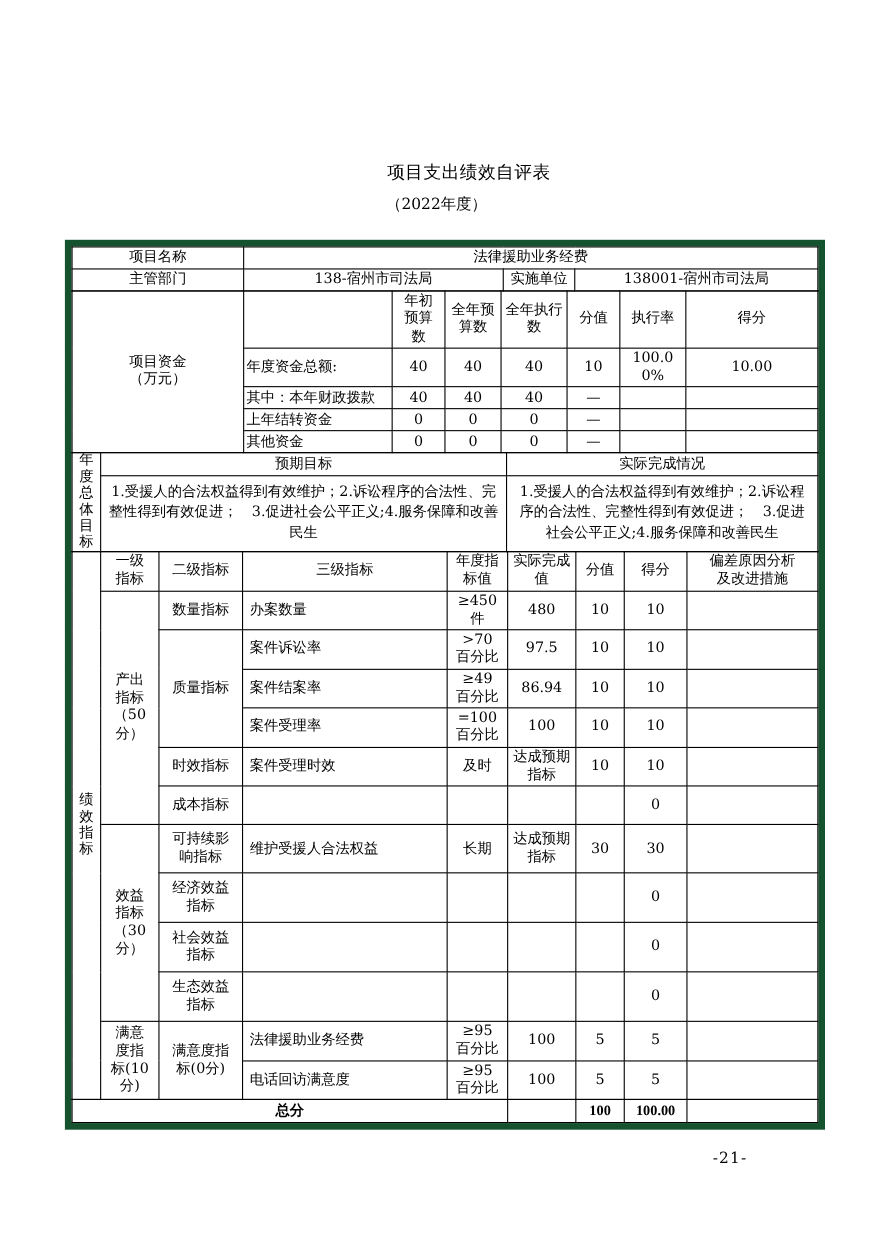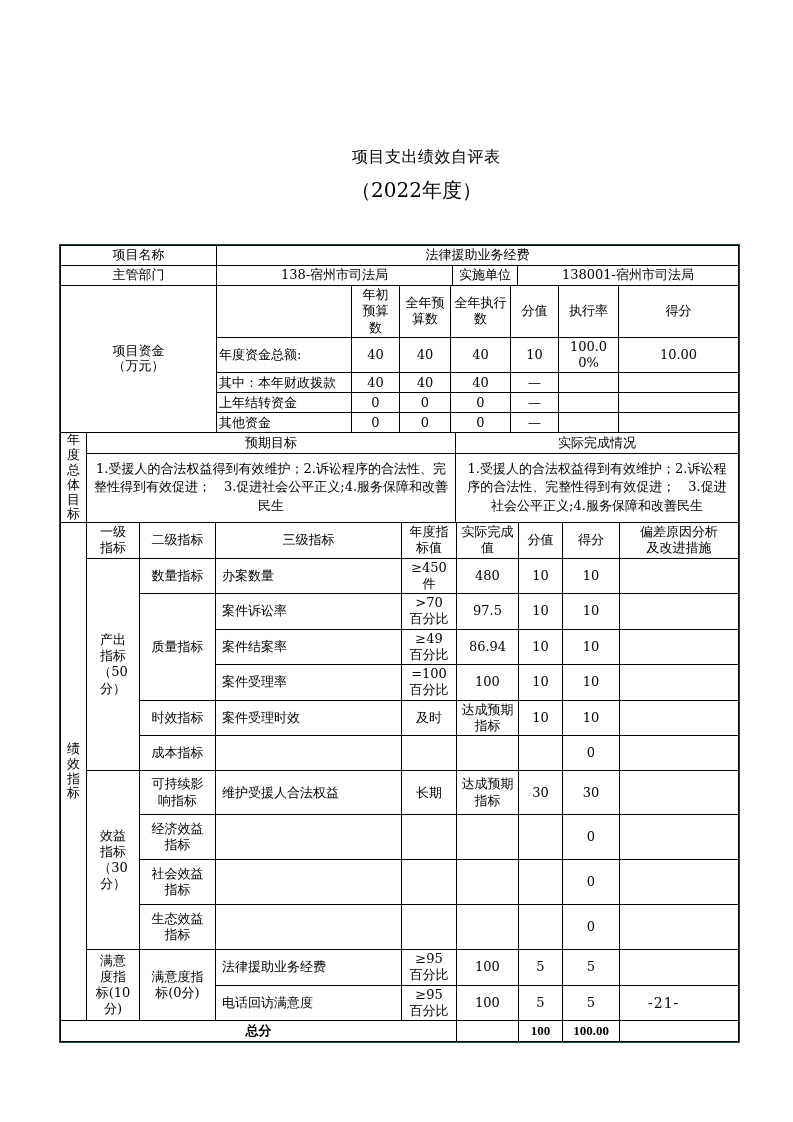--- a/index.html
+++ b/index.html
@@ -2,24 +2,24 @@
 <html><head>
 <meta charset="utf-8">
 <style>
   html,body { margin:0; padding:0; background:#e8e8e8; }
   .page {
     position:relative; width:793px; height:1122px; background:#ffffff;
     font-family:"DejaVu Serif","Liberation Serif",serif; color:#000;
     margin:0 auto; overflow:hidden;
   }
   .doc-title { position:absolute; left:352px; top:147px; font-size:16px; letter-spacing:0.5px; }
-  .doc-subtitle { position:absolute; left:351px; top:177px; font-size:20px; }
-  .page-number { position:absolute; left:648px; top:995px; font-size:14px; letter-spacing:1px; }
-
-  .table-wrap { position:absolute; left:59px; top:218px; width:679px; border:1px solid #14532d; background:#fff;margin-top:26px; }
+  .doc-subtitle { position:absolute; left:351px; top:177px; font-size:14px; }
+  .page-number { position:absolute; left:648px; top:1045px; font-size:14px; letter-spacing:1px; }
+
+  .table-wrap { position:absolute; left:59px; top:218px; width:679px; border:6px solid #14532d; background:#fff; }
   table { border-collapse:collapse; table-layout:fixed; width:100%; }
   table.next { margin-top:-1px; }
   td {
     border:1px solid #000; text-align:center; vertical-align:middle;
     font-size:13px; line-height:1.25; padding:1px 2px; overflow:hidden;
     white-space:pre-line; word-break:break-all;
   }
   .ra { text-align:left; padding-right:5px; }
   .la { text-align:left; padding-left:6px; }
   .v-label { line-height:1.14; padding:0; }

